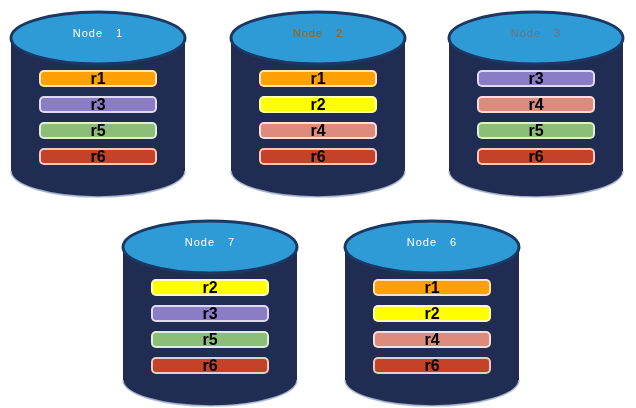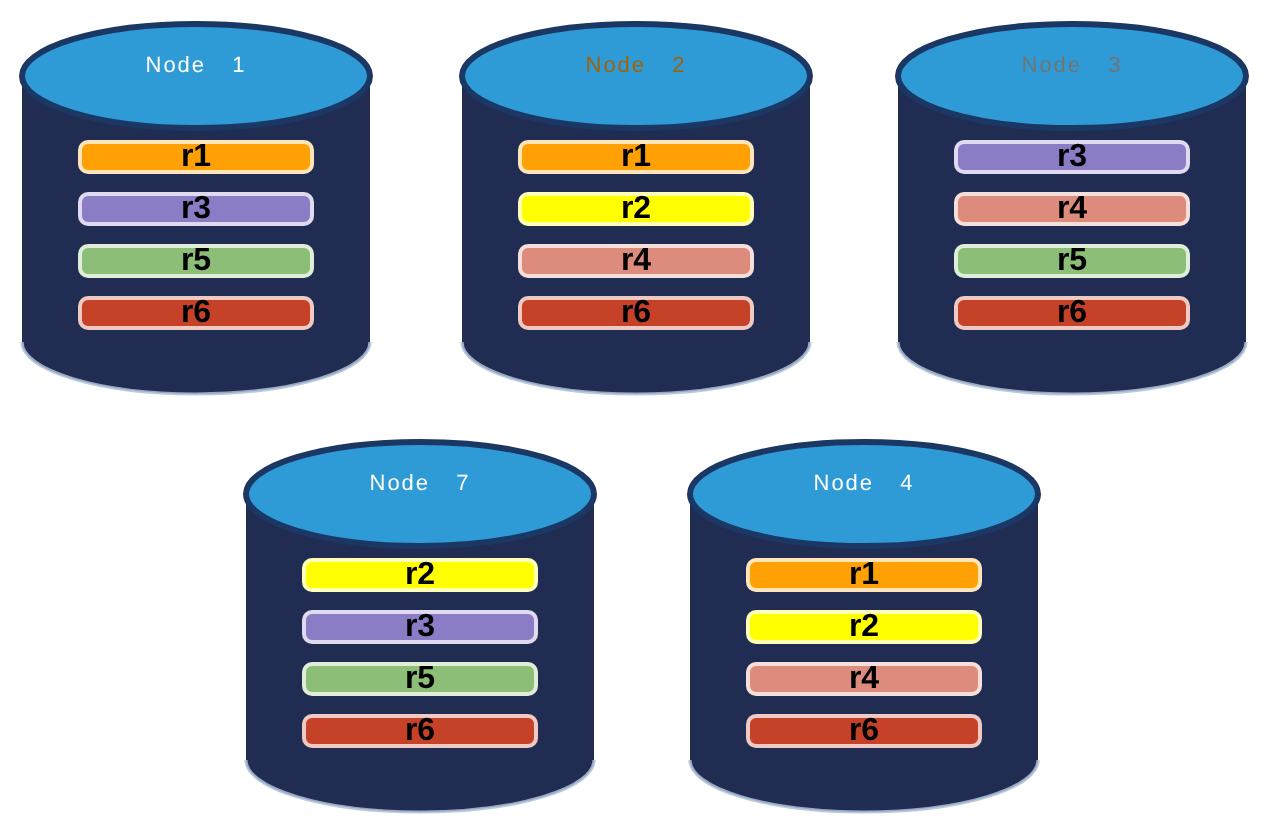--- a/index.html
+++ b/index.html
@@ -154,21 +154,21 @@
         </div>
       </div>
   </div>
 
   <div class="node" style="left: 342px; top: 217px;">
     <svg class="cyl" viewBox="0 0 180 192">
       <path class="cyl-body" d="M3,30 L3,163 A87,26 0 0 0 177,163 L177,30 A87,26 0 0 1 3,30 Z" fill="#202C52"></path>
       <path class="cyl-rim" d="M3,163 A87,26 0 0 0 177,163" fill="none" stroke-width="1.6" opacity="0.85" stroke="#ADBFD6"></path>
       <ellipse class="cyl-top" cx="90" cy="30" rx="87" ry="26" stroke-width="3" fill="#2E9BD6" stroke="#1B3764"></ellipse>
     </svg>
-    <div class="node-title" style="color: rgb(255, 255, 255);">Node 4</div>
+    <div class="node-title" style="color: rgb(255, 255, 255);">Node 6</div>
     <div class="bars">
         <div class="bar" style="background: rgb(255, 161, 4);">
           <span style="color: rgb(0, 0, 0);">r1</span>
         </div>
         <div class="bar" style="background: rgb(255, 255, 0);">
           <span style="color: rgb(0, 0, 0);">r2</span>
         </div>
         <div class="bar" style="background: rgb(220, 139, 124);">
           <span style="color: rgb(0, 0, 0);">r4</span>
         </div>

